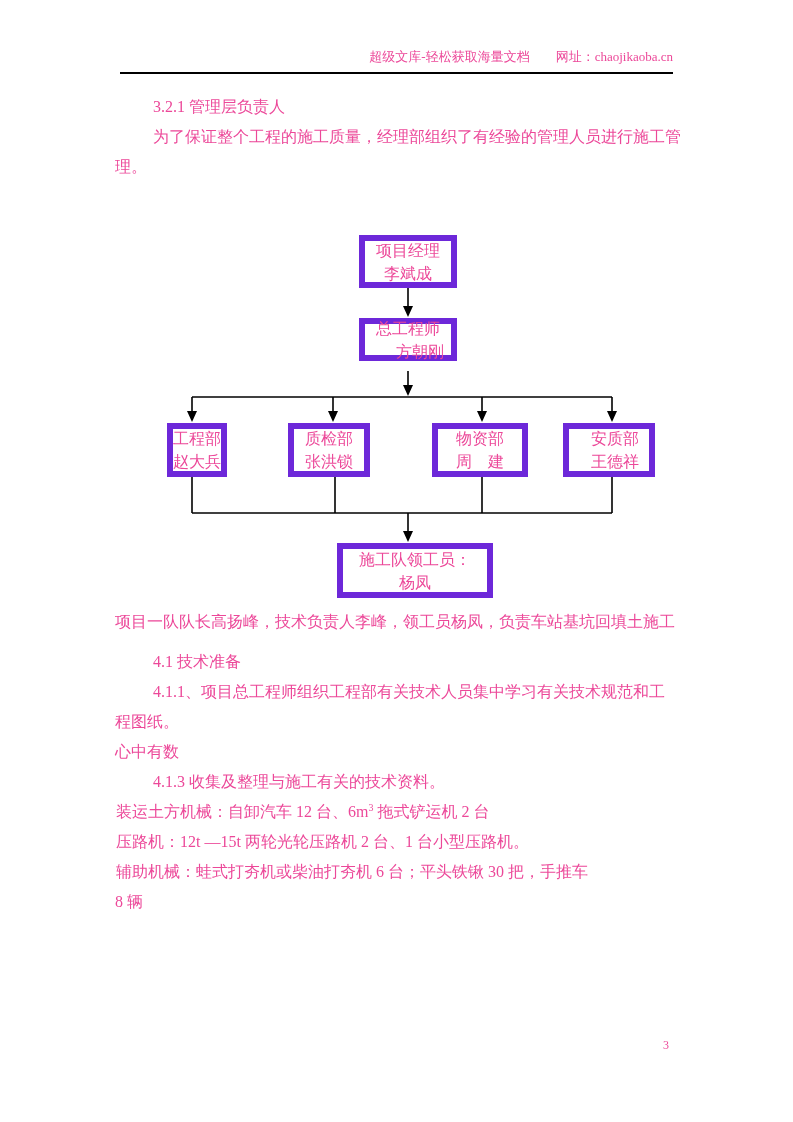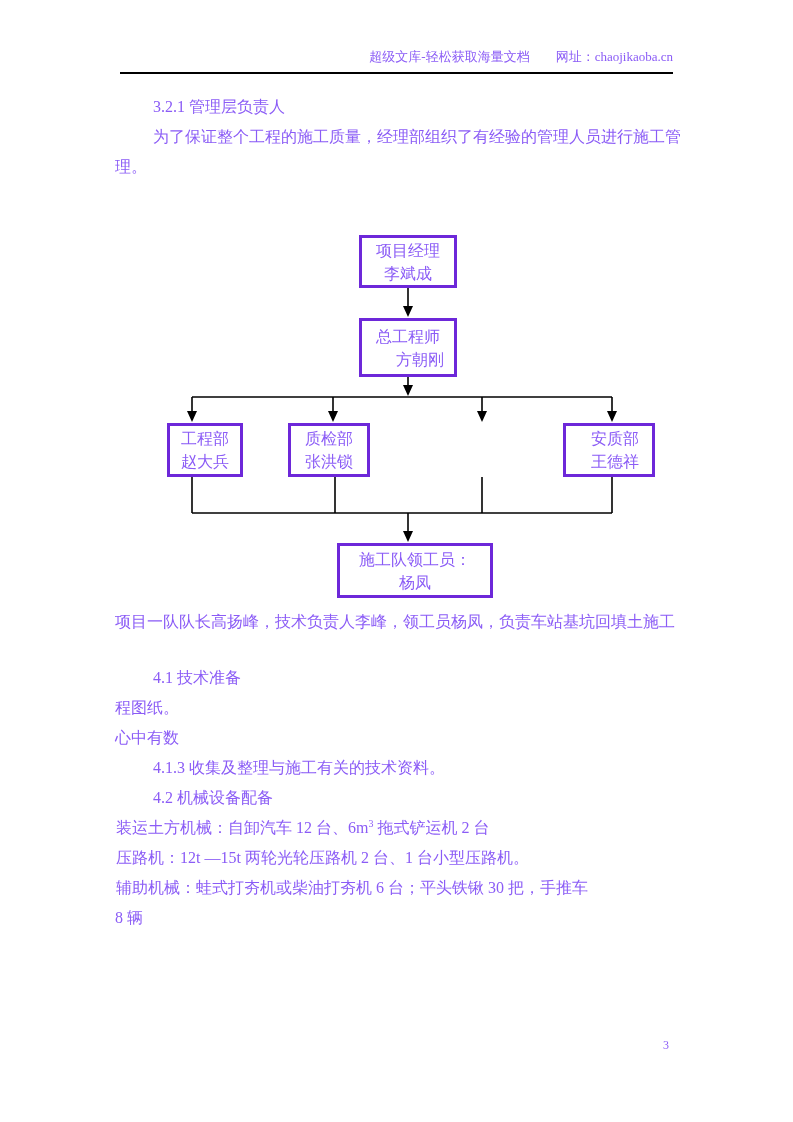--- a/index.html
+++ b/index.html
@@ -1,39 +1,39 @@
 <!DOCTYPE html>
 <html><head>
 <meta charset="utf-8">
 <style>
   html,body{margin:0;padding:0;background:#ffffff;}
   .page{
-    position:relative;width:793px;height:1122px;background:#fff;color:#8b5cf6;
+    position:relative;width:793px;height:1122px;background:#fff;color:#ec4899;
     font-family:"Liberation Serif","DejaVu Serif",serif;overflow:hidden;
   }
   
   .header-text{
     position:absolute;top:48px;left:115px;width:558px;
     text-align:right;font-size:13px;line-height:18px;white-space:nowrap;
   }
   .header-text .url{margin-left:26px;}
   .header-rule{position:absolute;top:72px;left:120px;width:553px;height:0;border-top:2px solid #000;}
   
   .flow{position:absolute;left:0;top:92px;width:793px;font-size:16px;}
   .ln{height:30px;line-height:30px;white-space:nowrap;padding-left:115px;}
   .ind{padding-left:153px;}
   .ind2{padding-left:116px;}
   .bold-head{font-weight:bold;font-size:17px;}
-  .gap-top{margin-top:26px;}
+  .gap-top{margin-top:10px;}
   sup{font-size:10px;line-height:0;}
   
   .chart{position:relative;margin-top:48px;width:793px;height:377px;}
   .chart svg{position:absolute;left:0;top:0;pointer-events:none;}
   .obox{
-    position:absolute;border:3px solid #6d28d9;background:#fff;box-sizing:border-box;
+    position:absolute;border:6px solid #6d28d9;background:#fff;box-sizing:border-box;
     display:flex;flex-direction:column;align-items:center;justify-content:center;
     font-size:16px;line-height:23px;text-align:center;
   }
   .obox .shift{transform:translateX(12px);}
   
   .page-num{position:absolute;left:656px;top:1038px;font-size:12px;width:20px;text-align:center;}
 </style>
 </head>
 <body>
 
@@ -75,53 +75,57 @@
           <polygon points="607,181 617,181 612,192"></polygon>
           <polygon points="403,301 413,301 408,312"></polygon>
         </g>
       </svg>
 
       <div class="obox" style="left:359px;top:5px;width:98px;height:53px;">
         <div>项目经理</div>
         <div>李斌成</div>
       </div>
 
-      <div class="obox" style="left:359px;top:88px;width:98px;height:59px;">
+      <div class="obox" style="left:359px;top:88px;width:98px;height:43px;">
         <div>总工程师</div>
         <div class="shift">方朝刚</div>
       </div>
 
-      <div class="obox" style="left:167px;top:193px;width:76px;height:54px;">
+      <div class="obox" style="left:167px;top:193px;width:60px;height:54px;">
         <div>工程部</div>
         <div>赵大兵</div>
       </div>
 
       <div class="obox" style="left:288px;top:193px;width:82px;height:54px;">
         <div>质检部</div>
         <div>张洪锁</div>
       </div>
 
+      <div class="obox" style="left:432px;top:193px;width:96px;height:54px;">
+        <div>物资部</div>
+        <div>周　建</div>
+      </div>
 
       <div class="obox" style="left:563px;top:193px;width:92px;height:54px;padding-left:12px;">
         <div>安质部</div>
         <div>王德祥</div>
       </div>
 
       <div class="obox" style="left:337px;top:313px;width:156px;height:55px;">
         <div>施工队领工员：</div>
         <div>杨凤</div>
       </div>
     </div>
 
     <div class="ln">项目一队队长高扬峰，技术负责人李峰，领工员杨凤，负责车站基坑回填土施工</div>
     <div class="ln ind gap-top">4.1 技术准备</div>
+    <div class="ln ind">4.1.1、项目总工程师组织工程部有关技术人员集中学习有关技术规范和工</div>
     <div class="ln">程图纸。</div>
     <div class="ln">心中有数</div>
     <div class="ln ind">4.1.3 收集及整理与施工有关的技术资料。</div>
-    <div class="ln ind">4.2 机械设备配备</div>
     <div class="ln ind2"><span>装运土方机械：自卸汽车 12 台、6m</span><sup>3</sup><span> 拖式铲运机 2 台</span></div>
     <div class="ln ind2">压路机：12t —15t 两轮光轮压路机 2 台、1 台小型压路机。</div>
     <div class="ln ind2">辅助机械：蛙式打夯机或柴油打夯机 6 台；平头铁锹 30 把，手推车</div>
     <div class="ln">8 辆</div>
   </div>
 
   <div class="page-num">3</div>
 </div>
 
 </body></html>

